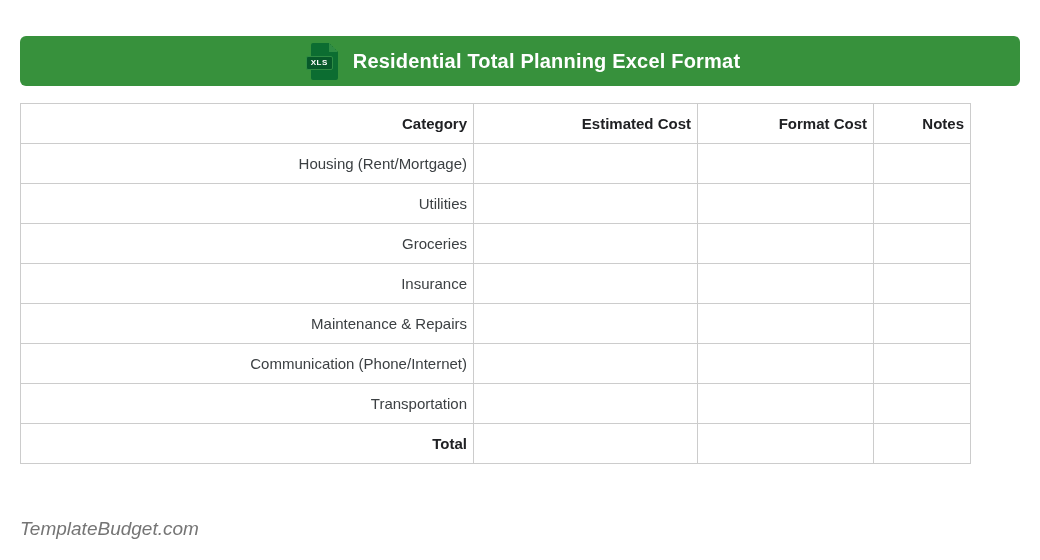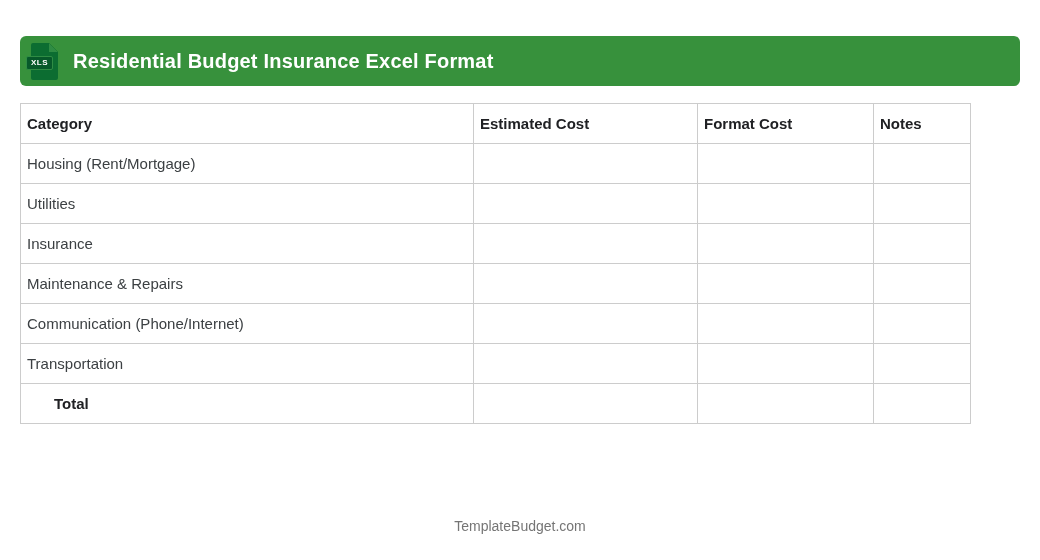--- a/index.html
+++ b/index.html
@@ -21,20 +21,21 @@
     overflow:hidden;
   }
   .banner{
     position:absolute;
     left:20px; top:36px;
     width:1000px; height:50px;
     background:var(--banner-green);
     border-radius:6px;
     display:flex;
     align-items:center;
+    justify-content:center;
   }
   .xls-icon{
     position:relative;
     margin-left:11px;
     width:27px; height:37px;
     background:var(--icon-doc-green);
     border-radius:2px;
     flex:0 0 auto;
   }
   
@@ -81,21 +82,21 @@
     width:950px;
     border-collapse:collapse;
     table-layout:fixed;
   }
   .budget-table th,
   .budget-table td{
     border:1px solid var(--border-gray);
     height:40px;
     padding:0 6px 0 6px;
     font-size:15px;
-    text-align:left;
+    text-align:right;
     vertical-align:middle;
     white-space:nowrap;
     overflow:hidden;
   }
   .budget-table th{
     font-weight:bold;
     color:var(--header-text);
   }
   .budget-table td{
     font-weight:normal;
@@ -103,33 +104,34 @@
   }
   .budget-table tr.total-row td{
     font-weight:bold;
     color:var(--header-text);
     padding-left:33px;
   }
   .footer{
     position:absolute;
     left:20px; top:518px;
     width:1000px;
-    text-align:center;
-    font-size:14px;
+    text-align:left;
+    font-size:19px;
     color:var(--footer-text);
+    font-style:italic;
   }
 </style>
 </head>
 <body>
 
 <div class="banner">
   <div class="xls-icon">
     <span class="xls-label">XLS</span>
   </div>
-  <div class="banner-title">Residential Budget Insurance Excel Format</div>
+  <div class="banner-title">Residential Total Planning Excel Format</div>
 </div>
 
 <table class="budget-table">
   <colgroup>
     <col style="width:453px">
     <col style="width:224px">
     <col style="width:176px">
     <col style="width:97px">
   </colgroup>
   <thead>
@@ -142,20 +144,26 @@
   </thead>
   <tbody>
     <tr>
       <td>Housing (Rent/Mortgage)</td>
       <td></td>
       <td></td>
       <td></td>
     </tr>
     <tr>
       <td>Utilities</td>
+      <td></td>
+      <td></td>
+      <td></td>
+    </tr>
+    <tr>
+      <td>Groceries</td>
       <td></td>
       <td></td>
       <td></td>
     </tr>
     <tr>
       <td>Insurance</td>
       <td></td>
       <td></td>
       <td></td>
     </tr>

